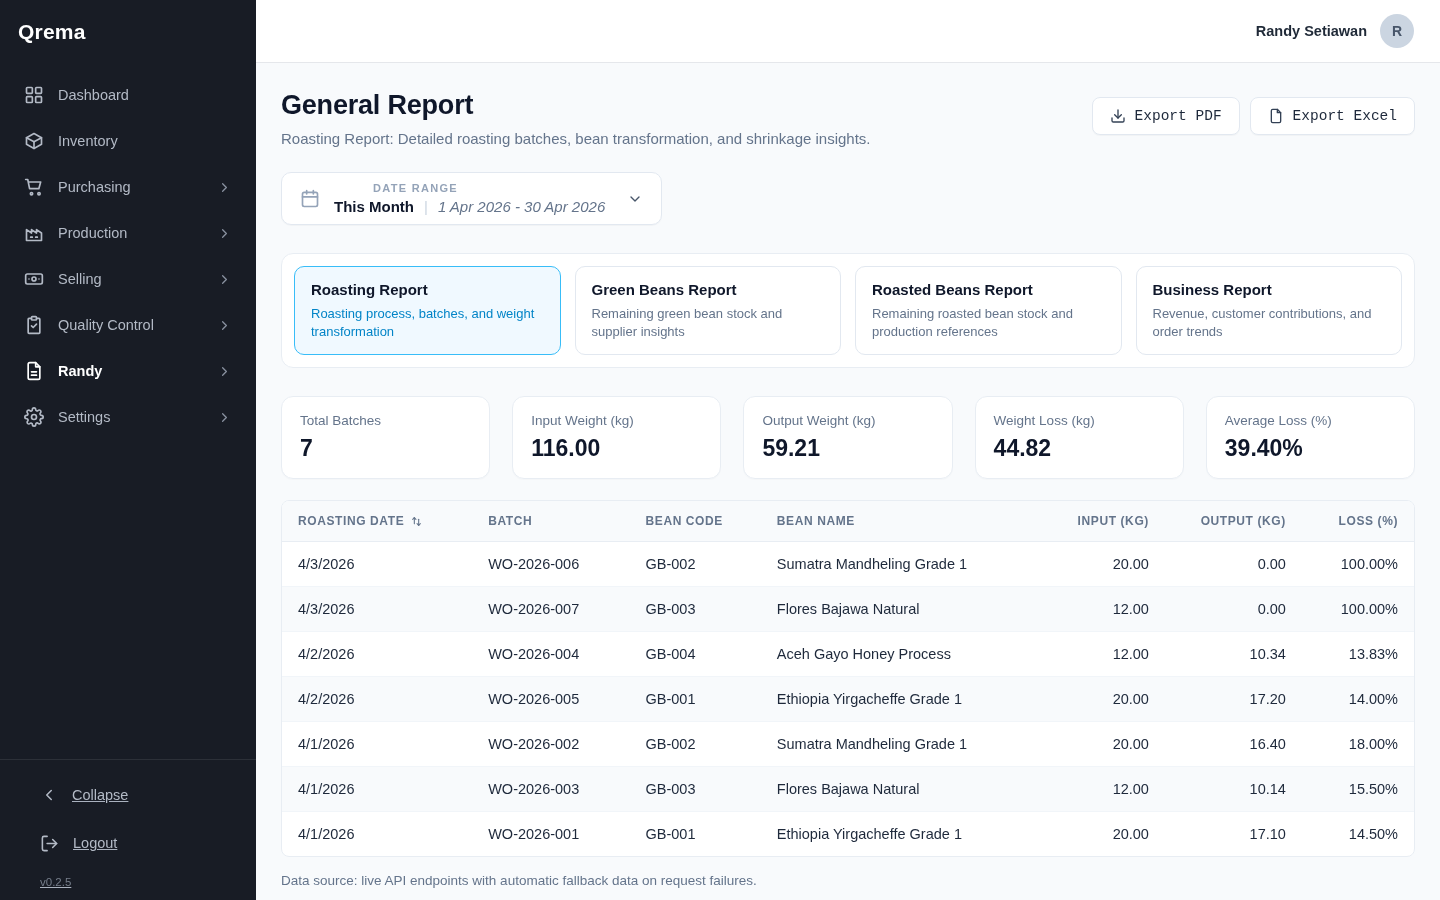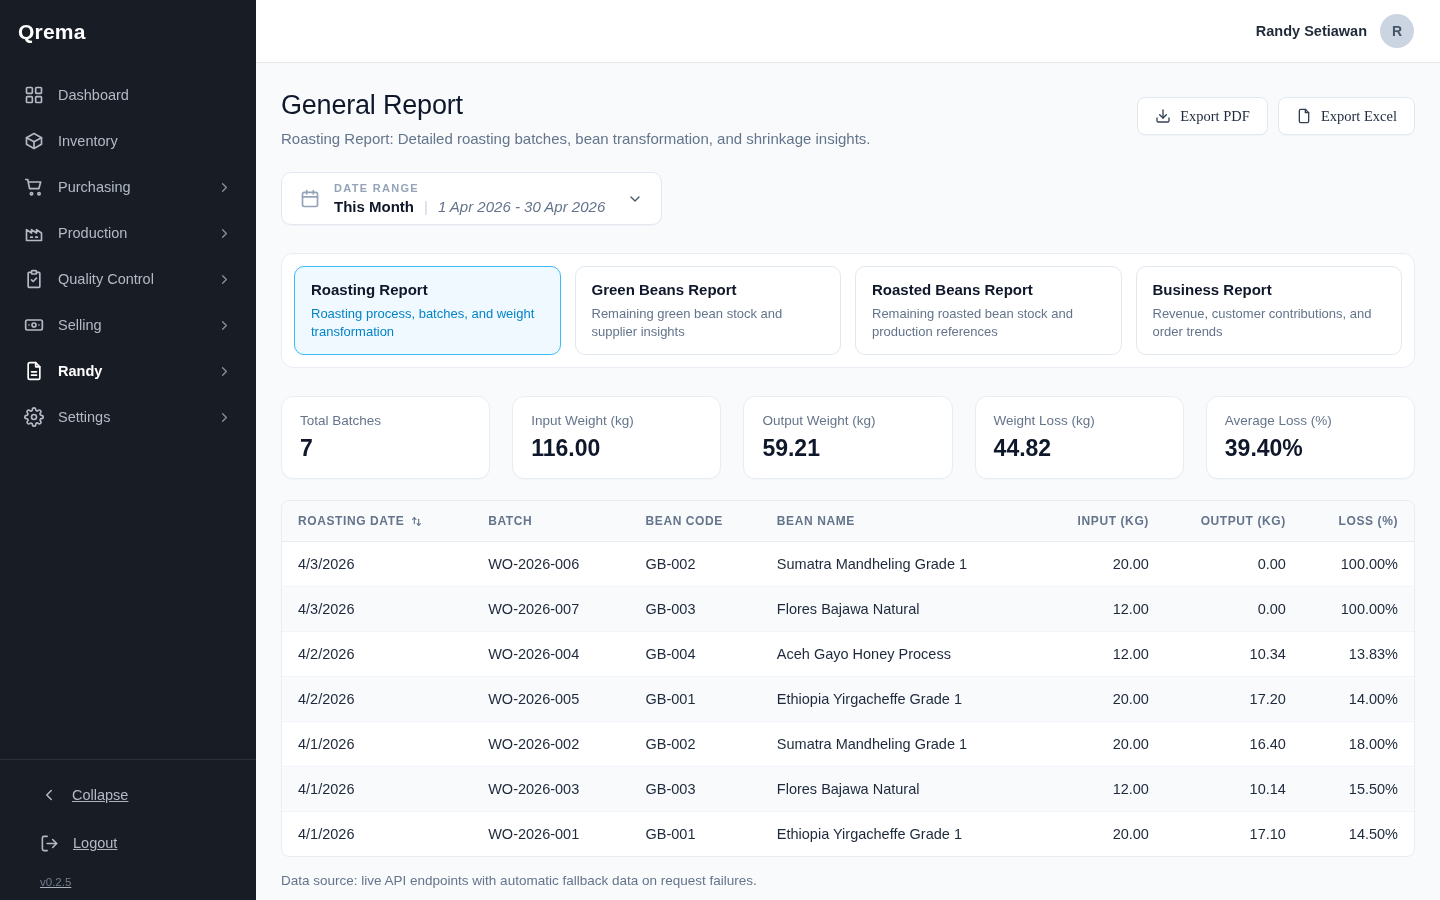--- a/index.html
+++ b/index.html
@@ -41,39 +41,39 @@
   .user-name { font-size:14.5px; font-weight:600; color:#1f2937; }
   .avatar {
     width:34px; height:34px; border-radius:50%;
     background:#cbd5e1; color:#475569;
     display:flex; align-items:center; justify-content:center;
     font-size:14px; font-weight:600; cursor:pointer;
   }
   .content { flex:1; overflow:auto; padding:27px 25px 24px; }
 
   .page-header { display:flex; justify-content:space-between; align-items:flex-start; }
-  .page-title { font-size:27px; font-weight:400; color:#0f172a; letter-spacing:-.2px; }
+  .page-title { font-size:27px; font-weight:700; color:#0f172a; letter-spacing:-.2px; }
   .page-subtitle { margin-top:9px; font-size:15px; color:#64748b; }
   .header-actions { display:flex; gap:10px; padding-top:7px; }
   .btn {
     display:inline-flex; align-items:center; gap:9px;
     background:#ffffff; border:1px solid #e2e8f0; border-radius:8px;
     padding:0 17px; height:38px; font-size:14.5px; font-weight:500; color:#1e293b;
-    cursor:pointer; font-family:Liberation Serif, serif; box-shadow:0 1px 1px rgba(15,23,42,0.03);
+    cursor:pointer; font-family:Liberation Mono, monospace; box-shadow:0 1px 1px rgba(15,23,42,0.03);
   }
   .btn .icon { color:#334155; }
 
   
   .date-range {
     margin-top:25px; display:inline-flex; align-items:center; gap:14px;
     background:#ffffff; border:1px solid #e2e8f0; border-radius:10px;
     padding:9px 18px; cursor:pointer; box-shadow:0 1px 1px rgba(15,23,42,0.03);
   }
   .date-range .cal { color:#94a3b8; }
-  .dr-label { font-size:11px; font-weight:700; letter-spacing:1.3px; color:#94a3b8; }
+  .dr-label { font-size:11px; font-weight:700; letter-spacing:1.3px; color:#94a3b8;margin-left:39px; }
   .dr-row { display:flex; align-items:center; gap:10px; margin-top:4px; }
   .dr-preset { font-size:15px; font-weight:700; color:#0f172a; }
   .dr-sep { color:#cbd5e1; font-size:15px; }
   .dr-range { font-size:15px; font-style:italic; color:#64748b; }
   .dr-chevron { color:#475569; margin-left:8px; display:flex; }
 
   
   .report-tabs {
     margin-top:28px; background:#ffffff; border:1px solid #e8edf3; border-radius:12px;
     padding:12px; display:grid; grid-template-columns:repeat(4,1fr); gap:14px;
@@ -172,41 +172,41 @@
       <span>Production</span>
       <span class="chev">
           <svg width="15" height="15" viewBox="0 0 24 24" fill="none" stroke="currentColor" stroke-width="2" stroke-linecap="round" stroke-linejoin="round">
             <polyline points="9 18 15 12 9 6"></polyline>
           </svg>
         </span>
     </div>
     <div class="nav-item">
       <span class="icon">
           <svg width="20" height="20" viewBox="0 0 24 24" fill="none" stroke="currentColor" stroke-width="2" stroke-linecap="round" stroke-linejoin="round">
+            <rect x="2" y="6" width="20" height="12" rx="2"></rect>
+            <circle cx="12" cy="12" r="2.4"></circle>
+            <path d="M6 12h.01M18 12h.01"></path>
+          </svg>
+        </span>
+      <span>Selling</span>
+      <span class="chev">
+          <svg width="15" height="15" viewBox="0 0 24 24" fill="none" stroke="currentColor" stroke-width="2" stroke-linecap="round" stroke-linejoin="round">
+            <polyline points="9 18 15 12 9 6"></polyline>
+          </svg>
+        </span>
+    </div>
+    <div class="nav-item">
+      <span class="icon">
+          <svg width="20" height="20" viewBox="0 0 24 24" fill="none" stroke="currentColor" stroke-width="2" stroke-linecap="round" stroke-linejoin="round">
             <rect x="9" y="2" width="6" height="4" rx="1"></rect>
             <path d="M15 4h3a1 1 0 0 1 1 1v16a1 1 0 0 1-1 1H6a1 1 0 0 1-1-1V5a1 1 0 0 1 1-1h3"></path>
             <path d="m9 13 2 2 4-4"></path>
           </svg>
         </span>
       <span>Quality Control</span>
-      <span class="chev">
-          <svg width="15" height="15" viewBox="0 0 24 24" fill="none" stroke="currentColor" stroke-width="2" stroke-linecap="round" stroke-linejoin="round">
-            <polyline points="9 18 15 12 9 6"></polyline>
-          </svg>
-        </span>
-    </div>
-    <div class="nav-item">
-      <span class="icon">
-          <svg width="20" height="20" viewBox="0 0 24 24" fill="none" stroke="currentColor" stroke-width="2" stroke-linecap="round" stroke-linejoin="round">
-            <rect x="2" y="6" width="20" height="12" rx="2"></rect>
-            <circle cx="12" cy="12" r="2.4"></circle>
-            <path d="M6 12h.01M18 12h.01"></path>
-          </svg>
-        </span>
-      <span>Selling</span>
       <span class="chev">
           <svg width="15" height="15" viewBox="0 0 24 24" fill="none" stroke="currentColor" stroke-width="2" stroke-linecap="round" stroke-linejoin="round">
             <polyline points="9 18 15 12 9 6"></polyline>
           </svg>
         </span>
     </div>
     <div class="nav-item active">
       <span class="icon">
           <svg width="20" height="20" viewBox="0 0 24 24" fill="none" stroke="currentColor" stroke-width="2" stroke-linecap="round" stroke-linejoin="round">
             <path d="M14 2H7a2 2 0 0 0-2 2v16a2 2 0 0 0 2 2h10a2 2 0 0 0 2-2V7z"></path>

